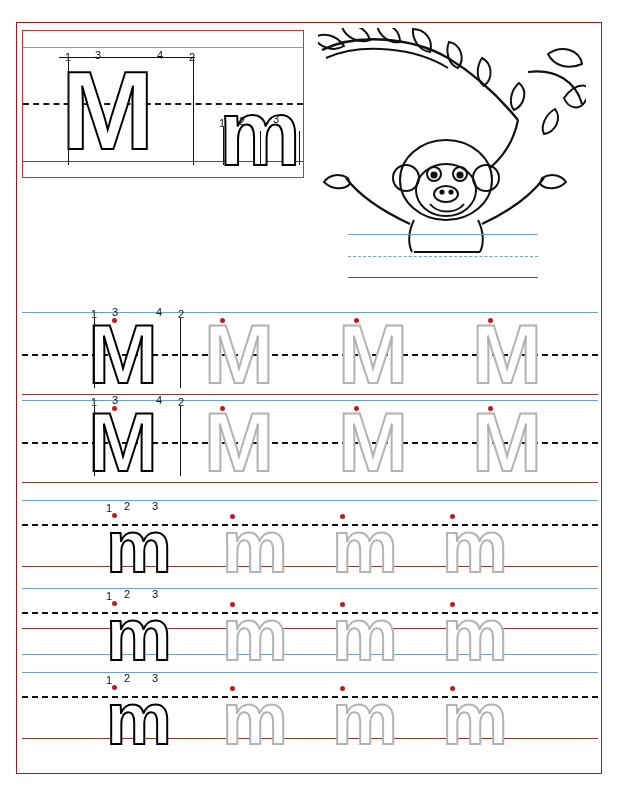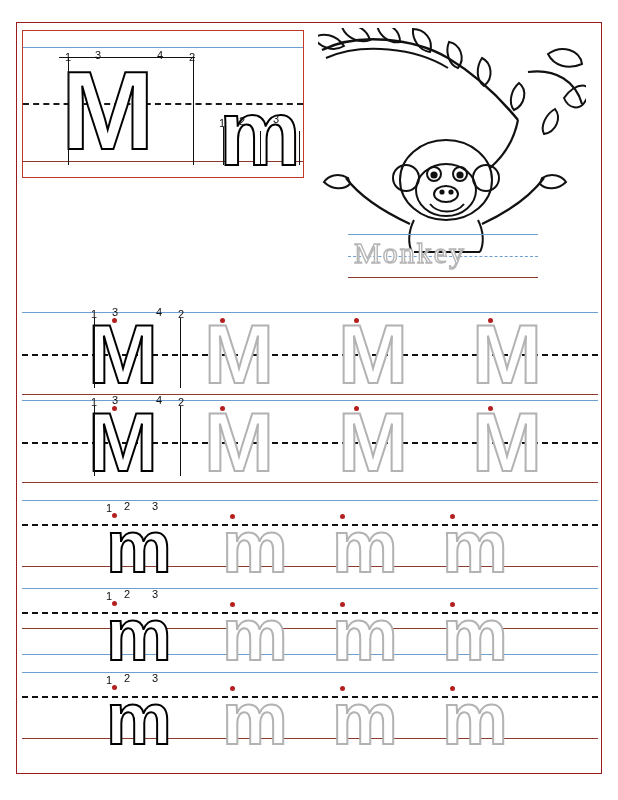--- a/index.html
+++ b/index.html
@@ -110,21 +110,20 @@
       <path d="M30 150 c-10 -6 -20 -2 -24 4 c8 8 20 8 26 2Z"></path>
       <path d="M224 150 c10 -6 20 -2 24 4 c-8 8 -20 8 -26 2Z"></path>
       <path d="M96 224 h66" stroke-width="2"></path>
     </svg>
   </div>
 
   <div class="word-guides">
     <div class="wg-top"></div>
     <div class="wg-mid"></div>
     <div class="wg-bot"></div>
-    <div class="wordtrace">Monkey</div>
   </div>
 
   <div class="row" style="top:312px;height:84px;">
     <div class="ln-top" style="top:0;"></div>
     <div class="ln-mid" style="top:42px;"></div>
     <div class="ln-bot" style="top:82px;"></div>
 
     <div class="model" style="left:52px;top:-2px;width:110px;height:86px;">
       <div class="glyph outline" style="left:14px;top:2px;font-size:84px;">M</div>
       <div class="numlabel" style="left:17px;top:-2px;">1</div>

